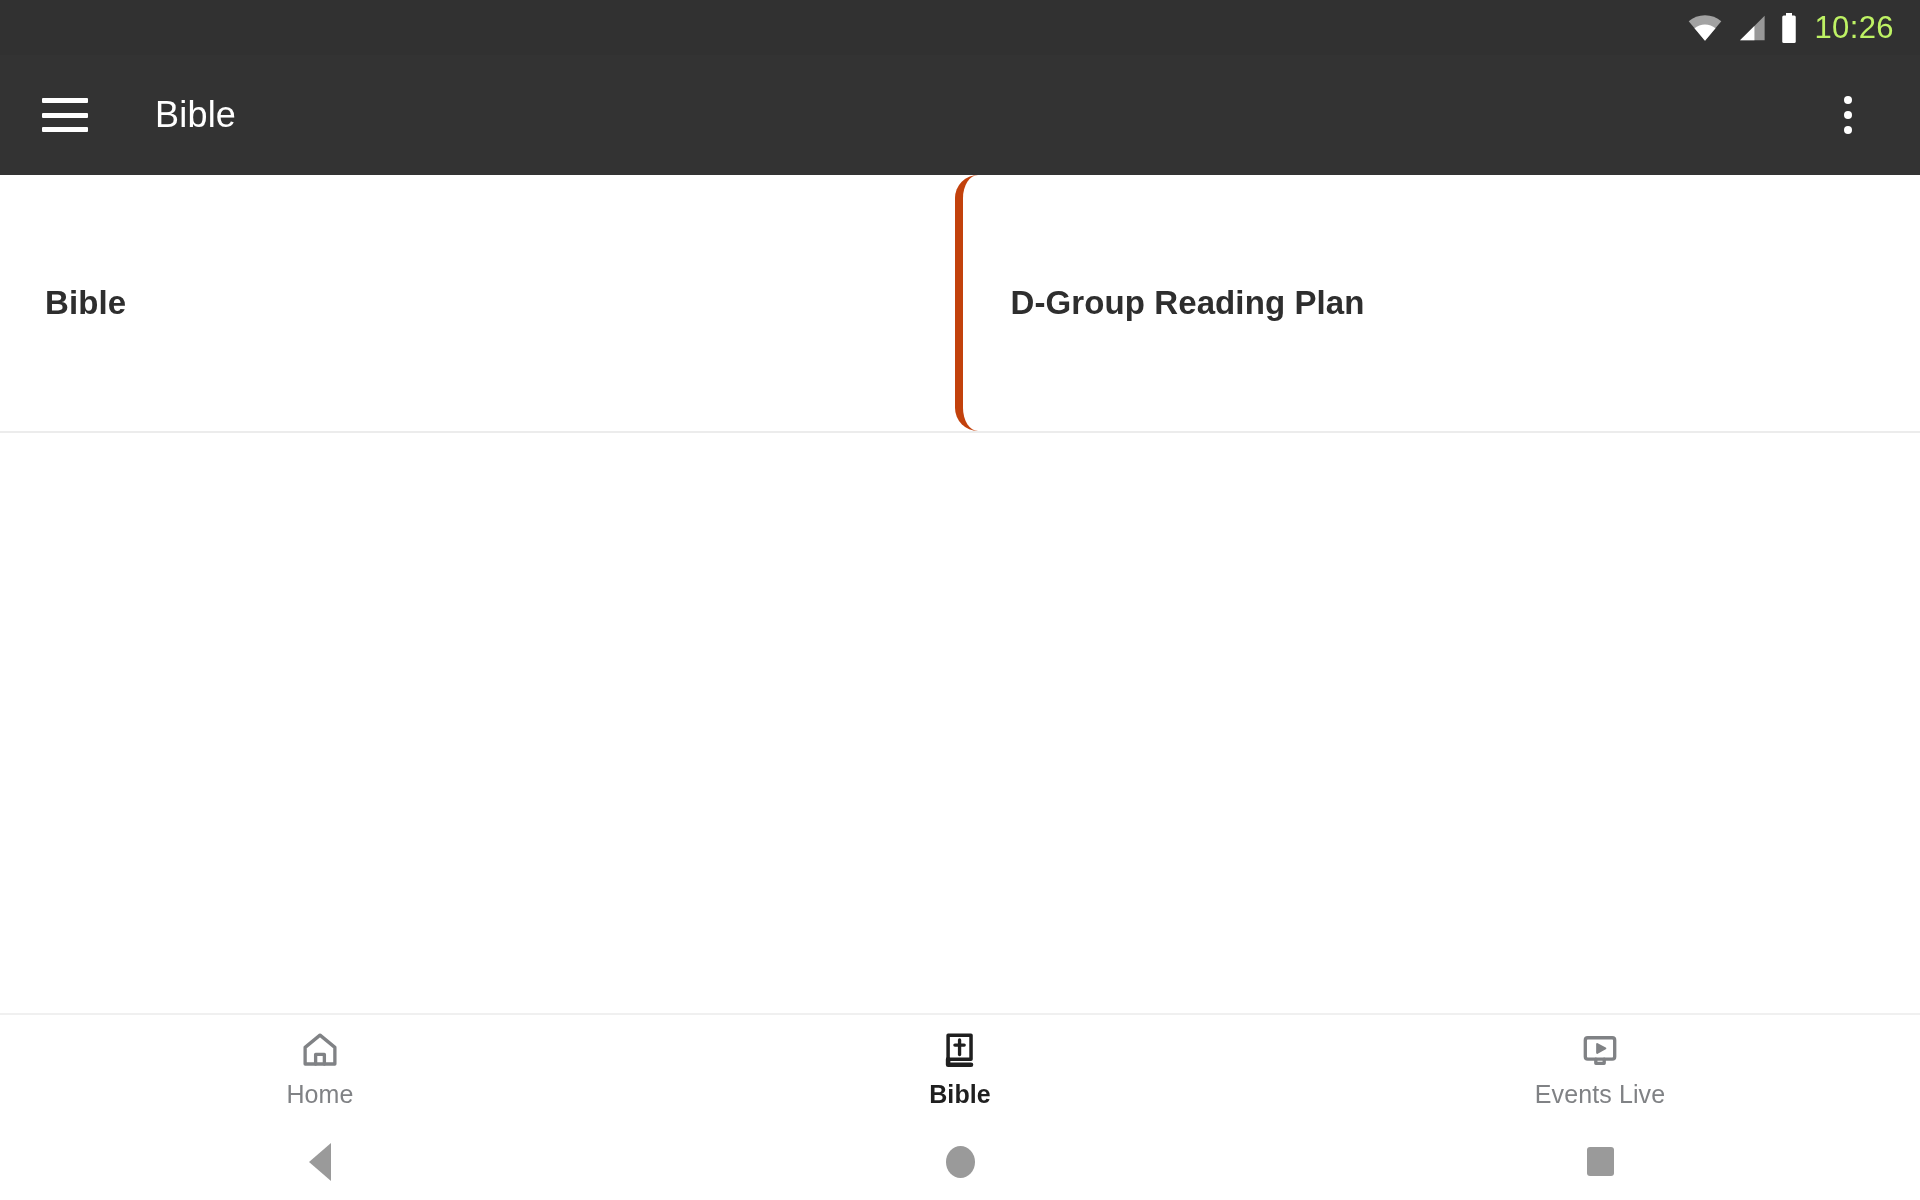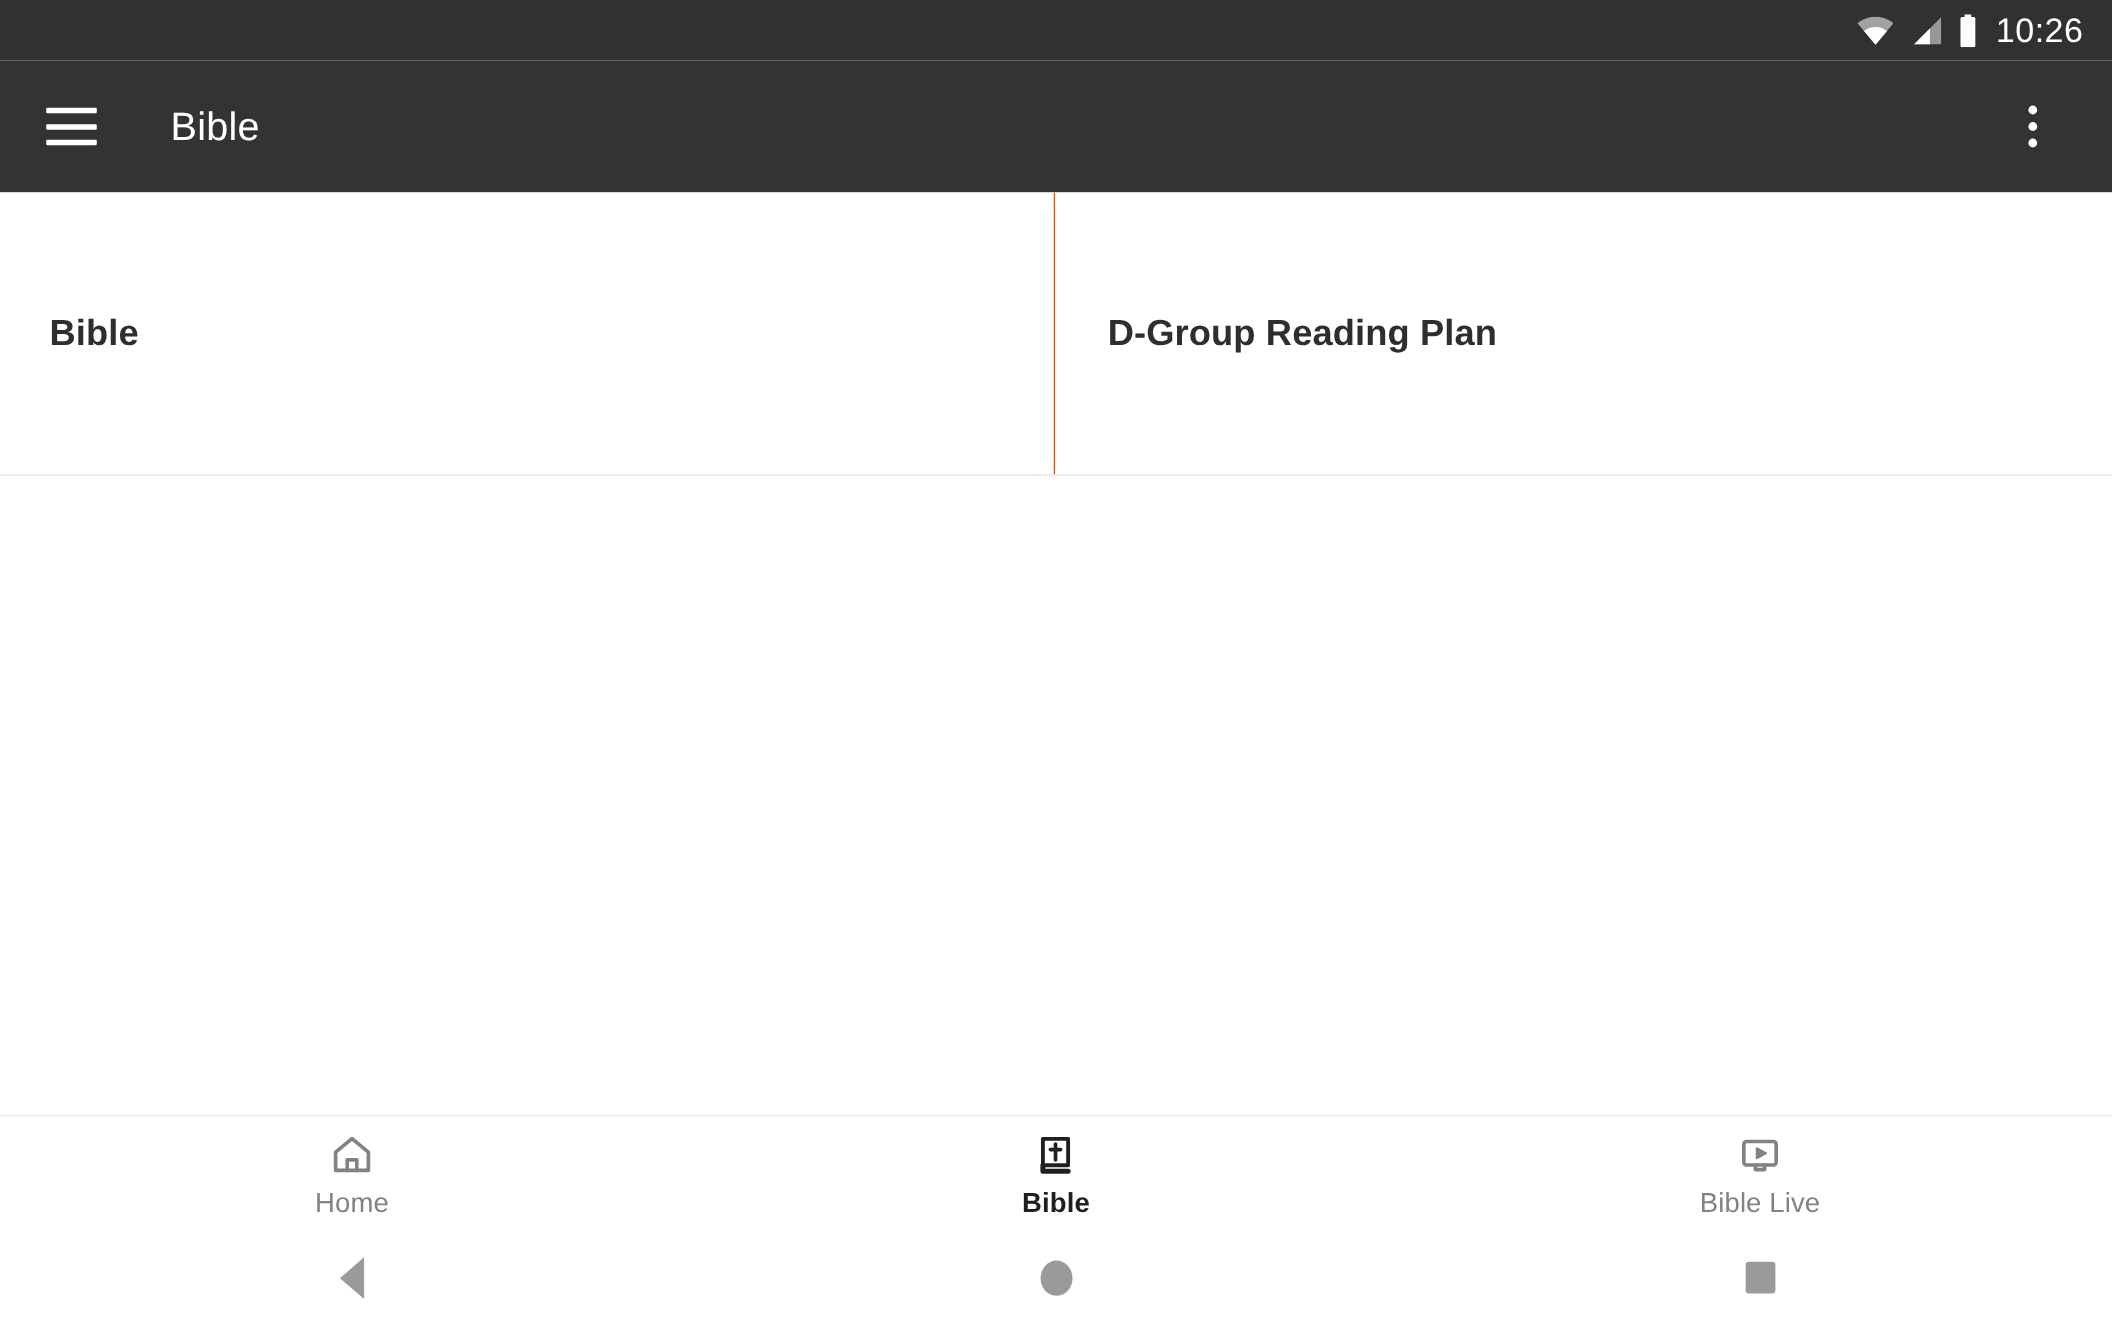--- a/index.html
+++ b/index.html
@@ -20,21 +20,21 @@
   .status-bar {
     height:55px;
     background:#313131;
     display:flex; align-items:center; justify-content:flex-end;
     padding-right:26px;
     flex:0 0 auto;
   }
   .status-icons { display:flex; align-items:center; gap:14px; }
   .sb-icon { display:block; }
   .status-time {
-    color:#ffffff;
+    color:#bef264;
     font-size:31px;
     letter-spacing:0.4px;
     margin-left:16px;
     font-weight:400;
   }
 
   
   .app-bar {
     height:120px;
     background:#333333;
@@ -82,21 +82,21 @@
     height:258px;
     border-bottom:2px solid #ececec;
   }
   .cell {
     flex:1 1 0;
     display:flex; align-items:center;
     padding-left:45px;
     background:#ffffff;
     cursor:pointer;
   }
-  .cell + .cell { border-left:1px solid #c2410c; padding-left:48px; }
+  .cell + .cell { border-left:8px solid #c2410c; padding-left:48px;border-radius:23px; }
   .cell-title {
     font-size:33px;
     font-weight:bold;
     color:#2e2e2e;
     letter-spacing:0.1px;
   }
   .content-blank { flex:1 1 auto; background:#ffffff; }
 
   
   .bottom-nav {
@@ -222,21 +222,21 @@
       <div class="nav-label">Bible</div>
     </div>
 
 
     <div class="nav-item">
       <svg class="nav-icon" width="42" height="42" viewBox="0 0 24 24" fill="none" stroke="#808285" stroke-width="1.9" stroke-linejoin="round" stroke-linecap="round">
         <rect x="3.6" y="5" width="16.8" height="12.2" rx="1.4"></rect>
         <path d="M9.6 17.2 L9.6 19.6 L14.4 19.6 L14.4 17.2"></path>
         <path d="M10.4 8.6 L15 11.1 L10.4 13.6 Z" fill="#808285" stroke-width="1.2"></path>
       </svg>
-      <div class="nav-label">Bible Live</div>
+      <div class="nav-label">Events Live</div>
     </div>
 
   </div>
 
   <div class="system-nav">
     <div class="sys-btn">
       <div class="sys-back"></div>
     </div>
     <div class="sys-btn">
       <div class="sys-home"></div>

